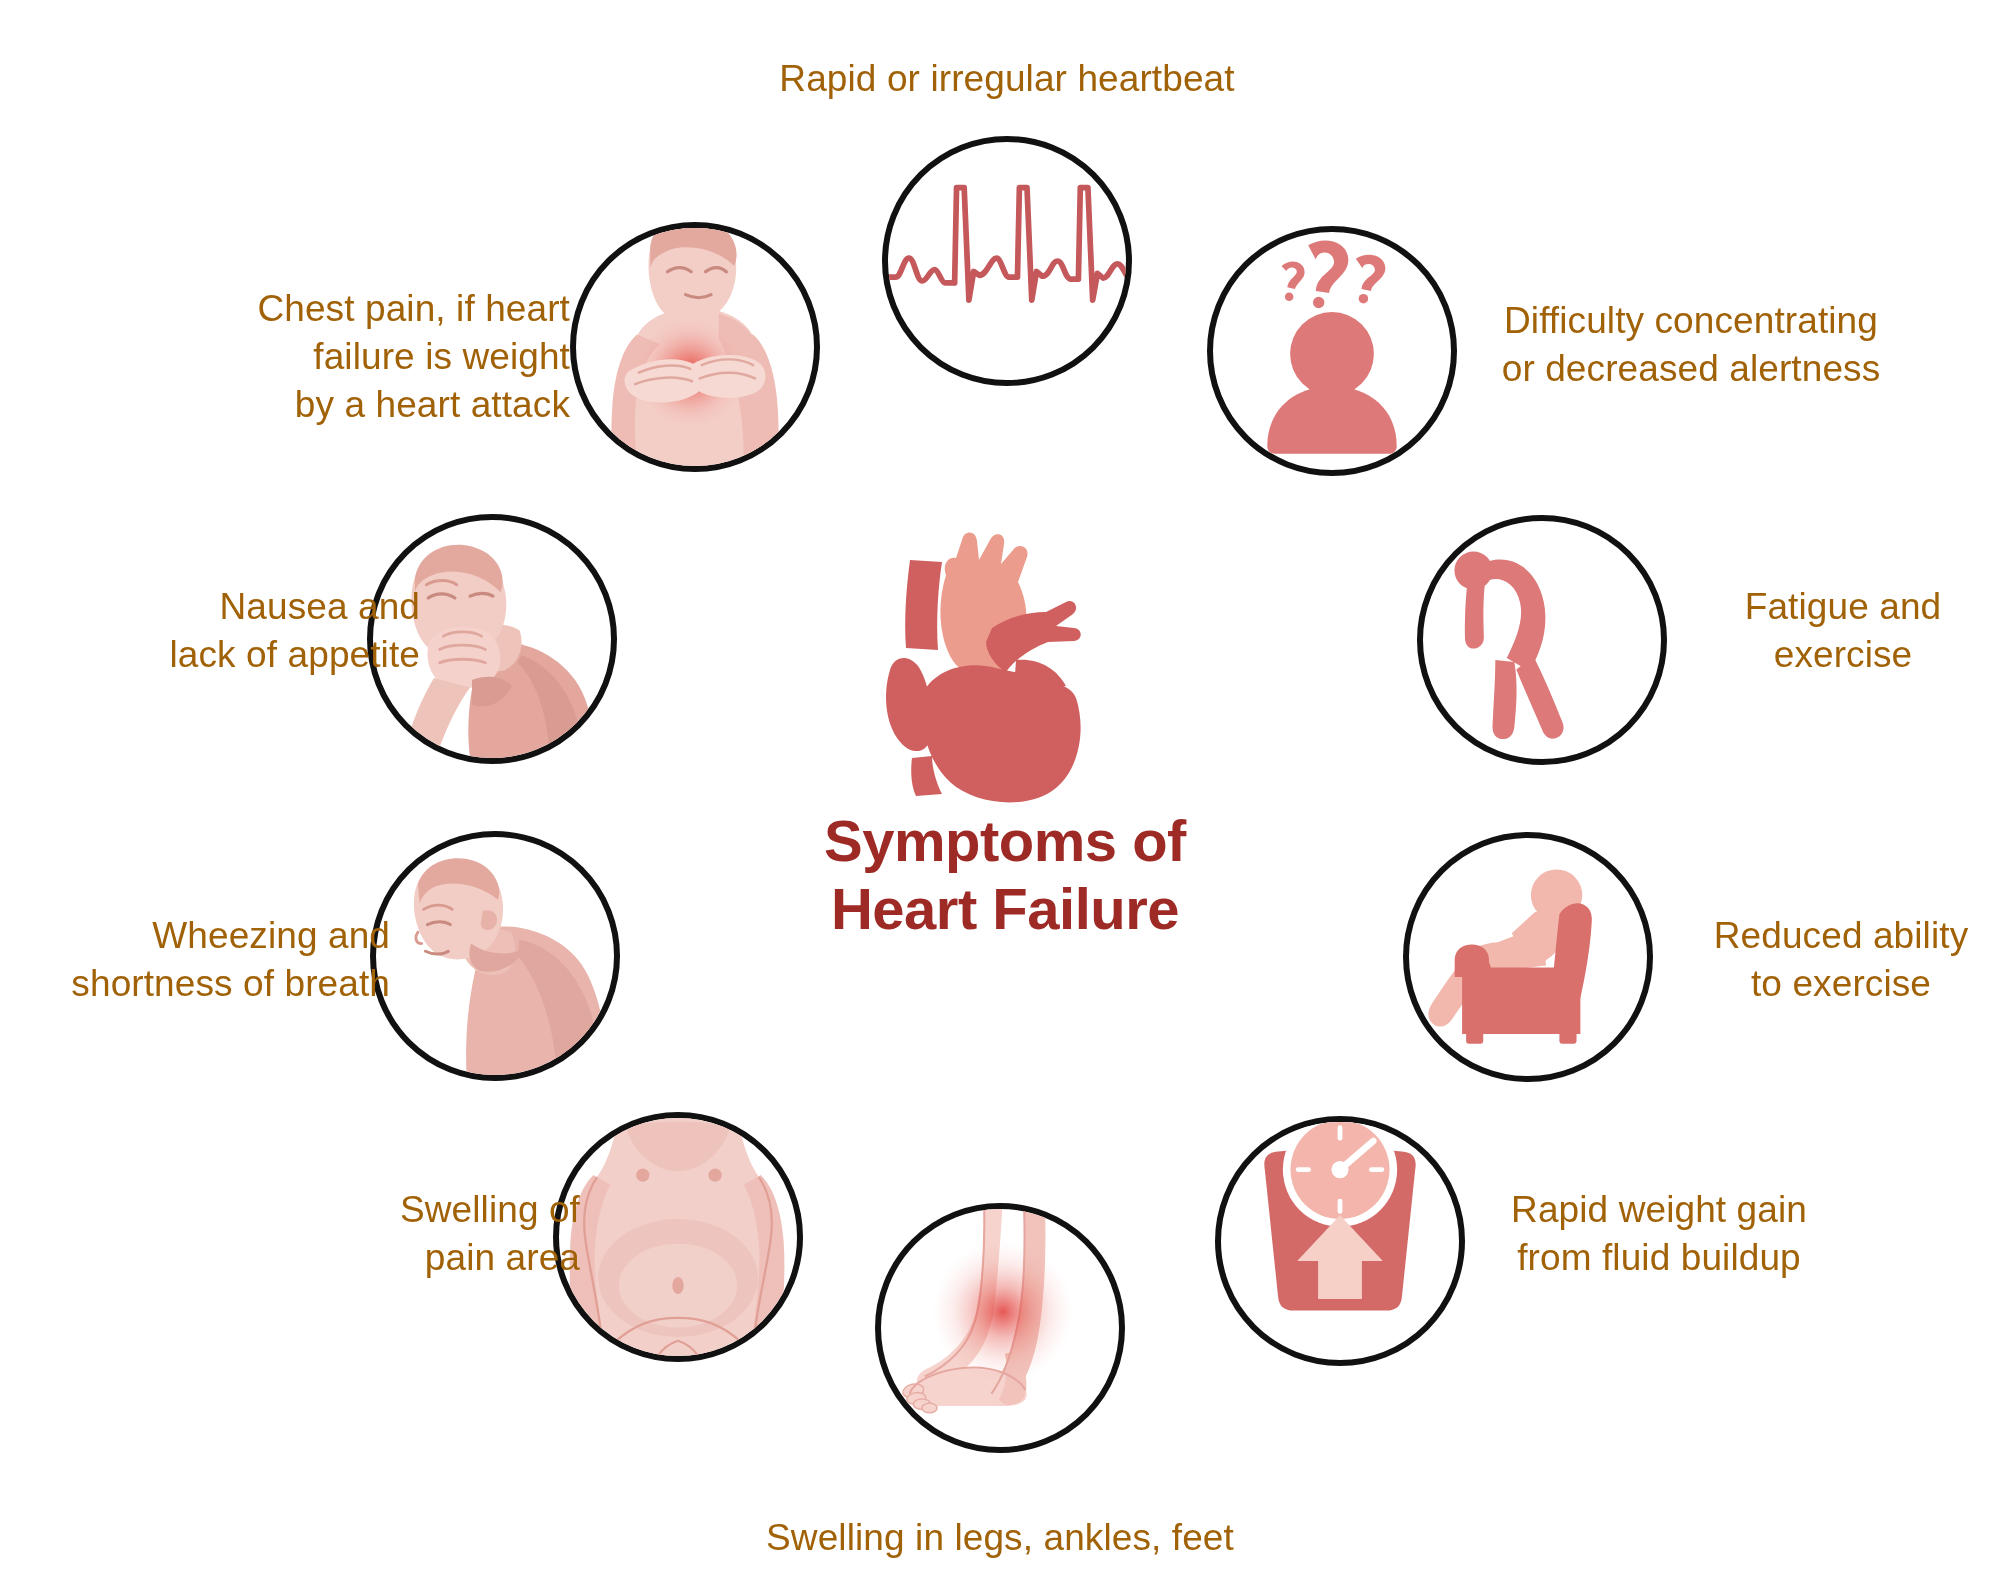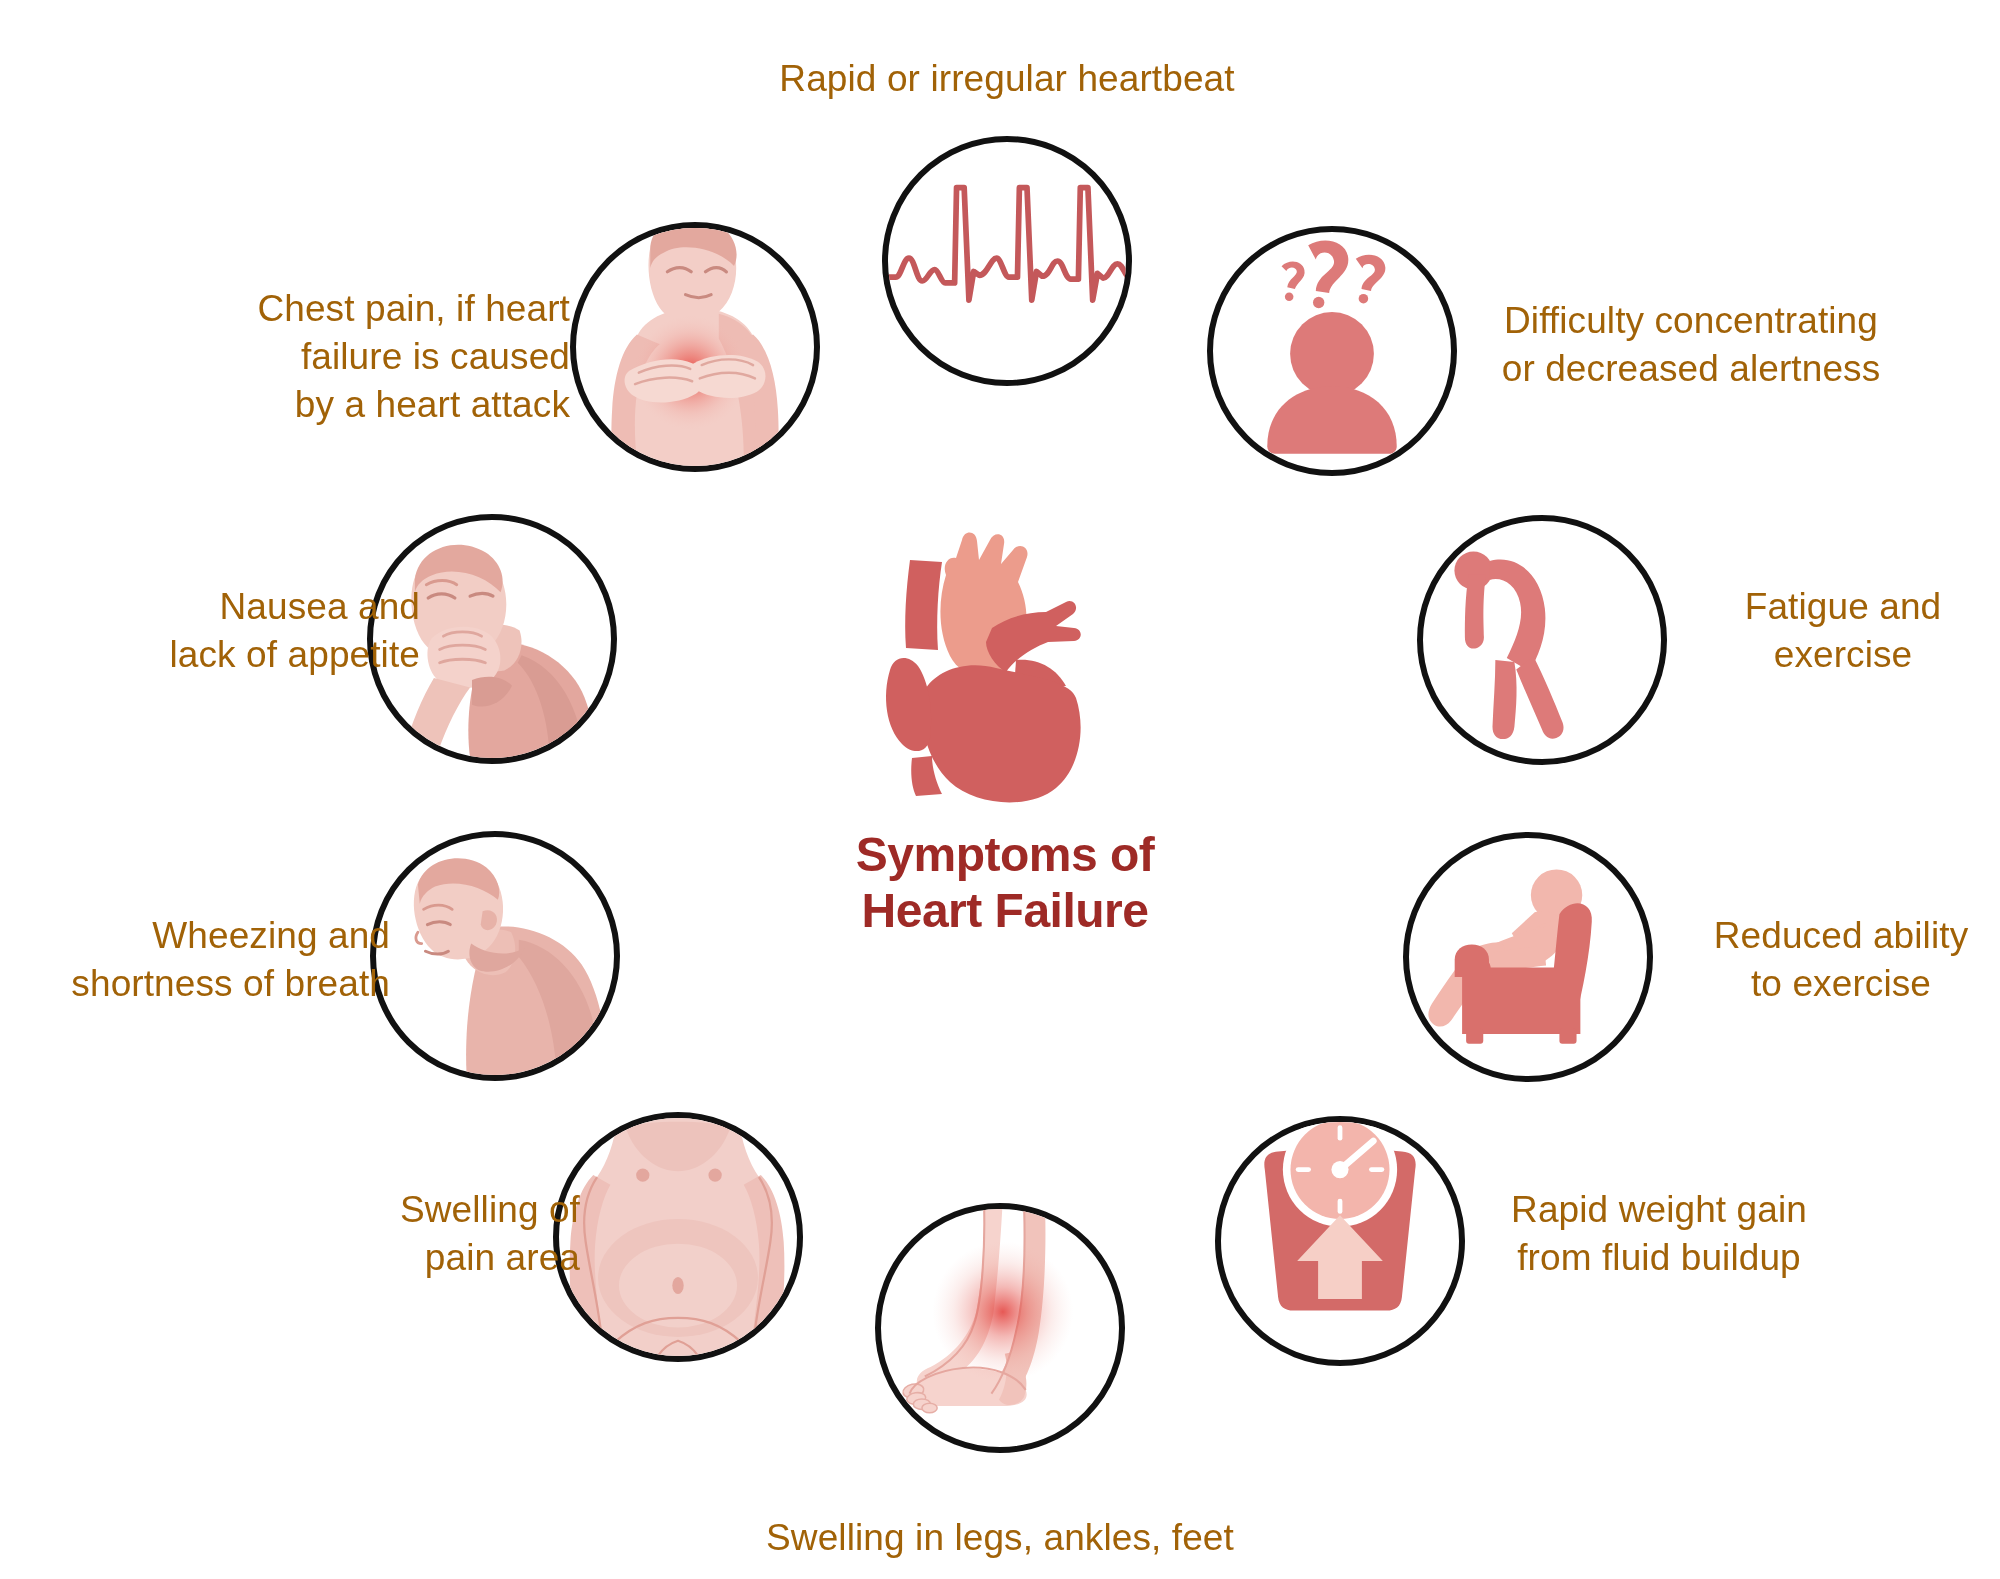--- a/index.html
+++ b/index.html
@@ -62,22 +62,22 @@
     width: 470px;
     text-align: center;
   }
   #heart-illustration {
     width: 250px;
     height: 285px;
     margin: 0 auto;
     display: block;
   }
   #center-title {
-    margin-top: 22px;
-    font-size: 48px;
+    margin-top: 2px;
+    font-size: 58px;
     font-weight: bold;
     line-height: 1.17;
     color: #9e2a26;
     white-space: pre-line;
     letter-spacing: -0.5px;
   }
 </style>
 </head>
 <body>
 
@@ -386,17 +386,17 @@
         <path d="M124 142 C142 132 172 130 190 140 C202 147 202 164 190 172 C172 182 142 180 126 170 C116 163 116 148 124 142 Z" fill="#f6d9d2"></path>
         <g fill="none" stroke="#e0a89f" stroke-width="2.6" stroke-linecap="round">
           <path d="M66 152 C84 144 106 142 120 148"></path>
           <path d="M62 164 C82 156 106 155 122 161"></path>
           <path d="M132 144 C150 136 172 136 186 144"></path>
           <path d="M130 158 C150 150 172 150 188 158"></path>
         </g>
       </svg>
     </div>
     <div class="label right-align" style="left:230px; top:285px; width:340px;">Chest pain, if heart
-failure is caused
+failure is weight
 by a heart attack</div>
   </div>
 
 </div>
 
 </body></html>

